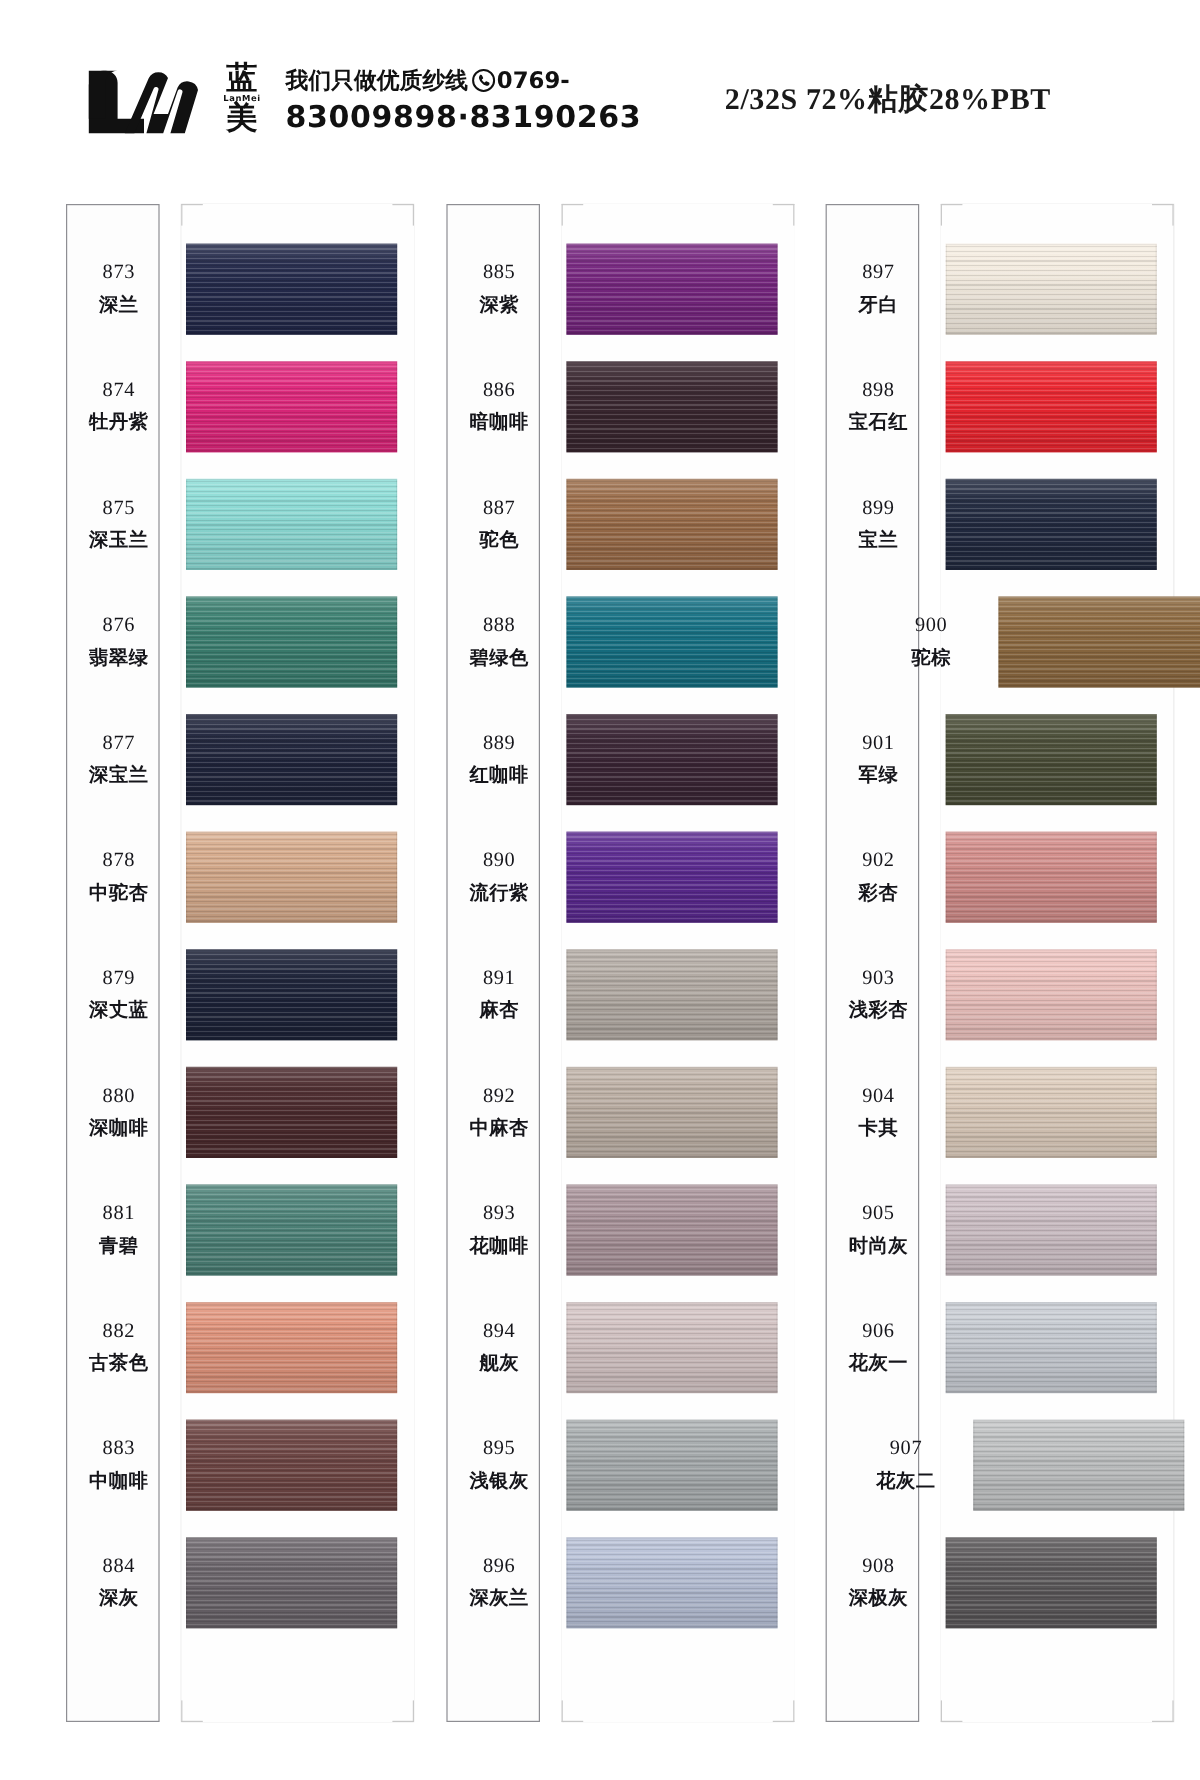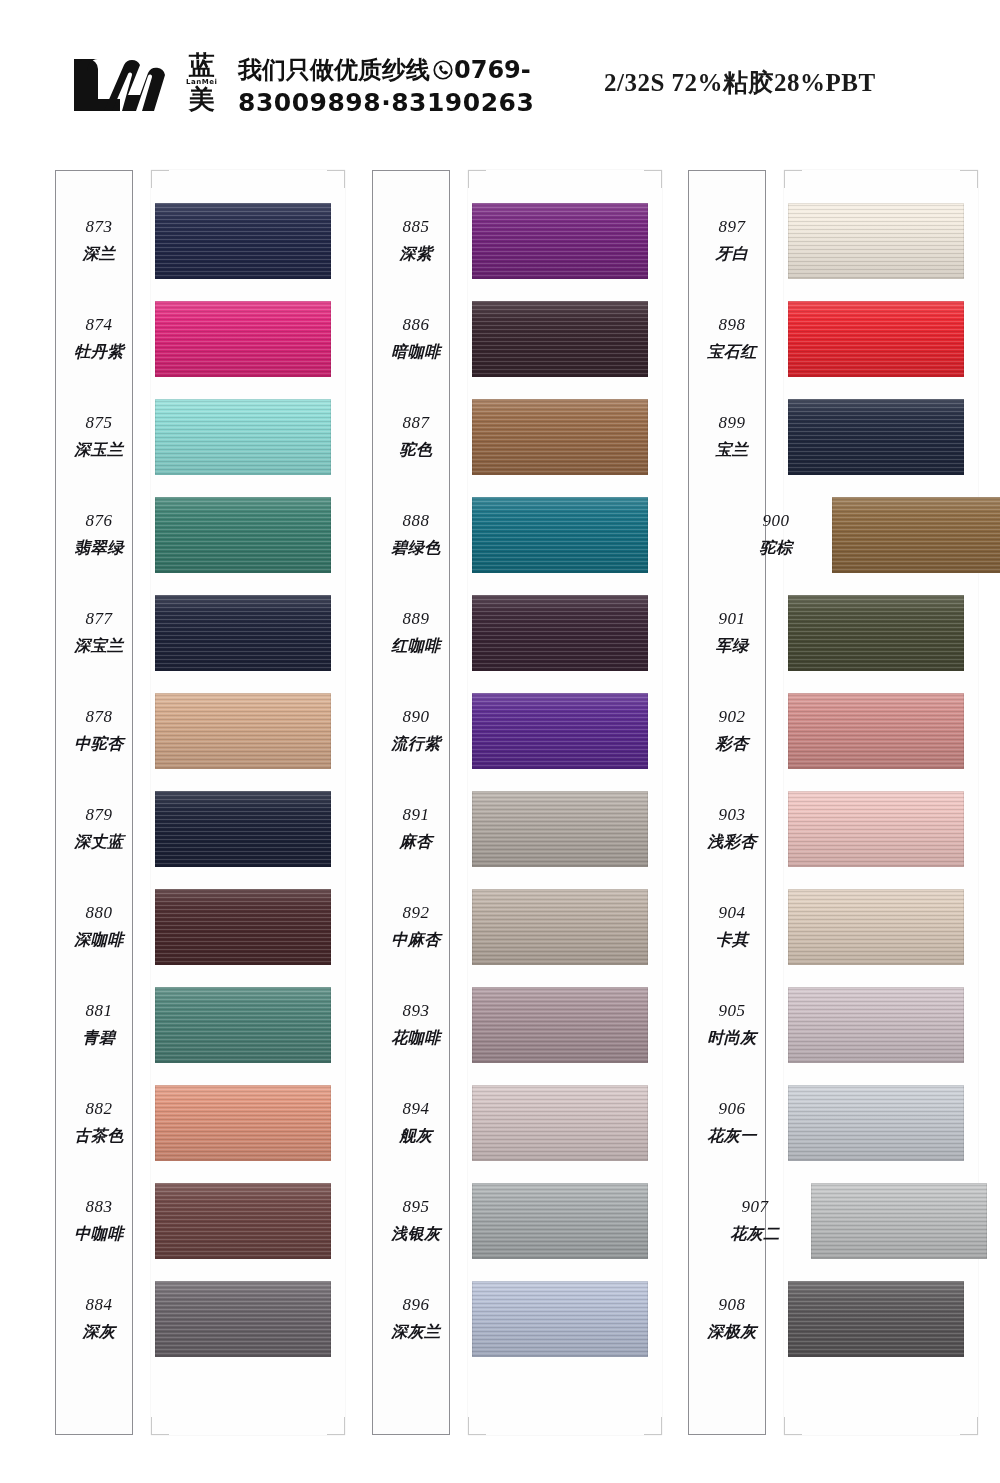--- a/index.html
+++ b/index.html
@@ -57,21 +57,21 @@
     margin: 1px 0 2px 0;
   }
   #slogan-block {
     position: absolute;
     left: 238px;
     top: 57px;
     width: 330px;
   }
   .slogan-line1 {
     font-family: "DejaVu Sans", sans-serif;
-    font-size: 24px;
+    font-size: 19px;
     font-weight: bold;
     color: #111;
     white-space: nowrap;
     display: flex;
     align-items: center;
     line-height: 1.1;
   }
   .phone-icon {
     display: inline-block;
     width: 20px;
@@ -156,21 +156,20 @@
     position: absolute;
     left: 0;
     top: 0;
     width: 88px;
     height: 98px;
     display: flex;
     flex-direction: column;
     align-items: center;
     justify-content: center;
     gap: 7px;
-    font-style: italic;
   }
   .row-code {
     font-family: "Liberation Serif", "DejaVu Serif", serif;
     font-size: 17px;
     color: #15151a;
     letter-spacing: 0.5px;
   }
   .row-name {
     font-family: "DejaVu Sans", sans-serif;
     font-size: 16px;

